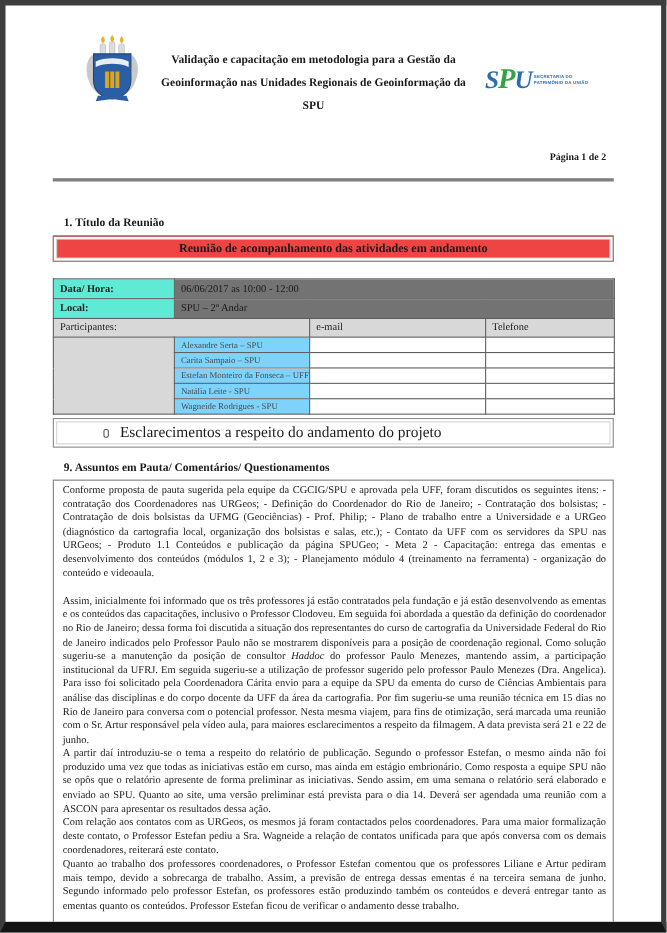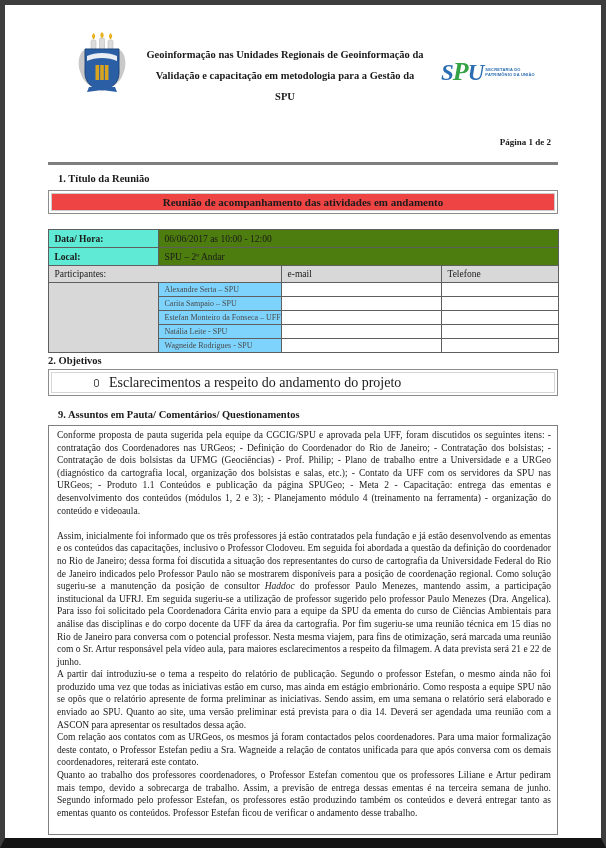--- a/index.html
+++ b/index.html
@@ -21,37 +21,37 @@
   .spu-word { font-weight:bold; font-style:italic; font-size:23px; line-height:23px; letter-spacing:-1px; }
   .spu-s,.spu-u { color:#2a6db0; }
   .spu-p { color:#35a345; font-size:26px; }
   .spu-caption { margin-left:2px; font-size:4px; line-height:5px; color:#2a6db0; font-family:"Liberation Sans",sans-serif; font-weight:bold; letter-spacing:0.2px; }
 
   .page-indicator { text-align:right; font-weight:bold; font-size:9px; margin:30px 50px 0 0; }
   .header-rule { width:510px; height:3px; background:#7f7f7f; margin:15px auto 0 auto; }
 
   
   .h-sec { font-weight:bold; font-size:10.5px; }
-  .h1 { margin:8px auto 0 auto; padding-left:10px; }
+  .h1 { margin:32px auto 0 auto; padding-left:10px; }
   .h2 { margin:2px auto 0 auto; }
   .h3 { margin:13px auto 0 auto; padding-left:10px; }
 
   .title-box {
     width:510px; margin:6px auto 0 auto; height:24px;
     border:1px solid #8c8c8c; background:#ef4444;
     box-shadow: inset 0 0 0 2px #ffffff, inset 0 0 0 3px #cccccc;
     text-align:center; font-weight:bold; font-size:11px; line-height:22px;
   }
 
   
   table.meeting { width:510px; margin:15px auto 0 auto; border-collapse:collapse; table-layout:fixed; }
   table.meeting td { border:1px solid #5f5f5f; vertical-align:middle; padding:0 0 0 6px; overflow:hidden; white-space:nowrap; }
   td.lbl { background:#5eead4; font-weight:bold; font-size:9.5px; height:18px; }
   td.lblplain { background:#d8d8d8; font-weight:normal; font-size:9.5px; height:17px; }
-  td.val { font-size:9.5px; background:#4d7c0f; }
+  td.val { font-size:9.5px; background:#737373; }
   td.name { font-size:8px; color:#4a4a4a; height:14px; background:#7dd3fc; }
   td.blank { background:#fff; }
   td.grayspan { background:#d8d8d8; }
 
   
   .obj-box {
     width:510px; margin:3px auto 0 auto; height:27px;
     border:1px solid #8c8c8c;
     box-shadow: inset 0 0 0 2px #ffffff, inset 0 0 0 3px #d6d6d6;
     display:flex; align-items:center; padding-left:45px; font-size:14px;text-align:center;
@@ -90,22 +90,22 @@
       <path d="M12,24 C20,20 34,20 42,24 L42,29 C34,25 20,25 12,29 Z" fill="#e9edf4"></path>
 
       <rect x="20.5" y="33" width="3.6" height="15" fill="#d9a520"></rect>
       <rect x="25.2" y="33" width="3.6" height="15" fill="#d9a520"></rect>
       <rect x="29.9" y="33" width="3.6" height="15" fill="#d9a520"></rect>
 
       <path d="M14,55 L40,55 L42,60 L27,58 L12,60 Z" fill="#2b5fa5"></path>
     </svg>
 
     <div class="doc-title">
+      <div>Validação e capacitação em metodologia para a Gestão da</div>
       <div>Geoinformação nas Unidades Regionais de Geoinformação da</div>
-      <div>Validação e capacitação em metodologia para a Gestão da</div>
       <div>SPU</div>
     </div>
 
     <div class="spu-logo">
       <span class="spu-word"><span class="spu-s">S</span><span class="spu-p">P</span><span class="spu-u">U</span></span>
       <span class="spu-caption">
         <div>SECRETARIA DO</div>
         <div>PATRIMÔNIO DA UNIÃO</div>
       </span>
     </div>
@@ -160,21 +160,20 @@
       <td class="blank"></td>
     </tr>
     <tr>
       <td class="name">Wagneide Rodrigues - SPU</td>
       <td class="blank"></td>
       <td class="blank"></td>
     </tr>
   </tbody>
     </table>
 
-  <div class="content h-sec h2">2. Objetivos</div>
   <div class="obj-box">
     <span class="obj-bullet"></span>
     <span>Esclarecimentos a respeito do andamento do projeto</span>
   </div>
 
   <div class="content h-sec h3">9. Assuntos em Pauta/ Comentários/ Questionamentos</div>
   <div class="assuntos-box">
     <p>Conforme proposta de pauta sugerida pela equipe da CGCIG/SPU e aprovada pela UFF, foram discutidos os seguintes itens: - contratação dos Coordenadores nas URGeos; - Definição do Coordenador do Rio de Janeiro; - Contratação dos bolsistas; - Contratação de dois bolsistas da UFMG (Geociências) - Prof. Philip; - Plano de trabalho entre a Universidade e a URGeo (diagnóstico da cartografia local, organização dos bolsistas e salas, etc.); - Contato da UFF com os servidores da SPU nas URGeos; - Produto 1.1 Conteúdos e publicação da página SPUGeo; - Meta 2 - Capacitação: entrega das ementas e desenvolvimento dos conteúdos (módulos 1, 2 e 3); - Planejamento módulo 4 (treinamento na ferramenta) - organização do conteúdo e videoaula.</p>
     <div class="gap-line"></div>
     <p><span>Assim, inicialmente foi informado que os três professores já estão contratados pela fundação e já estão desenvolvendo as ementas e os conteúdos das capacitações, inclusivo o Professor Clodoveu. Em seguida foi abordada a questão da definição do coordenador no Rio de Janeiro; dessa forma foi discutida a situação dos representantes do curso de cartografia da Universidade Federal do Rio de Janeiro indicados pelo Professor Paulo não se mostrarem disponíveis para a posição de coordenação regional. Como solução sugeriu-se a manutenção da posição de consultor </span><i>Haddoc</i><span> do professor Paulo Menezes, mantendo assim, a participação institucional da UFRJ. Em seguida sugeriu-se a utilização de professor sugerido pelo professor Paulo Menezes (Dra. Angelica). Para isso foi solicitado pela Coordenadora Cárita envio para a equipe da SPU da ementa do curso de Ciências Ambientais para análise das disciplinas e do corpo docente da UFF da área da cartografia. Por fim sugeriu-se uma reunião técnica em 15 dias no Rio de Janeiro para conversa com o potencial professor. Nesta mesma viajem, para fins de otimização, será marcada uma reunião com o Sr. Artur responsável pela vídeo aula, para maiores esclarecimentos a respeito da filmagem. A data prevista será 21 e 22 de junho.</span></p>

